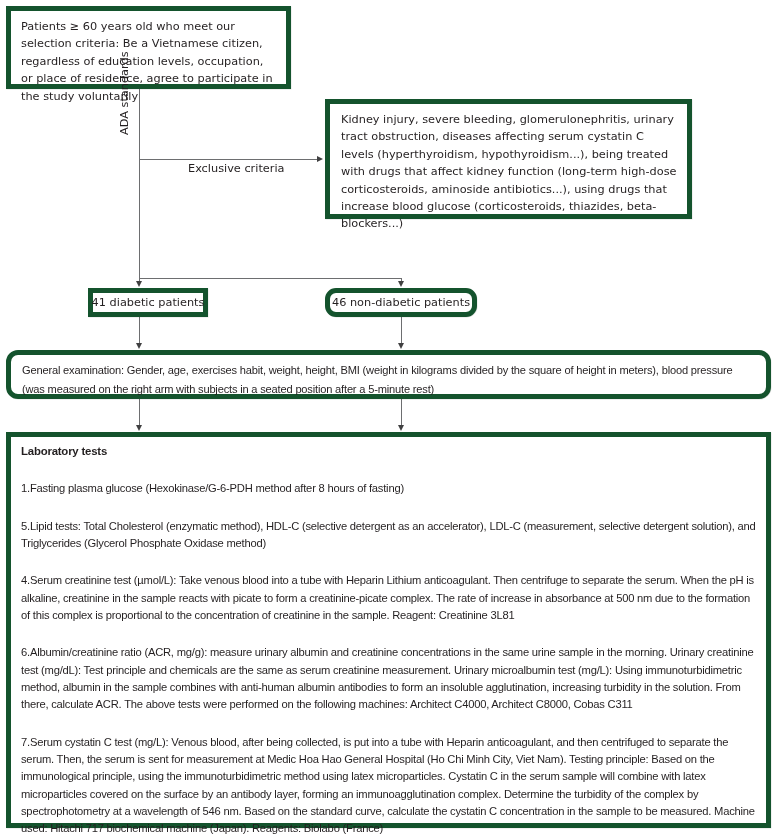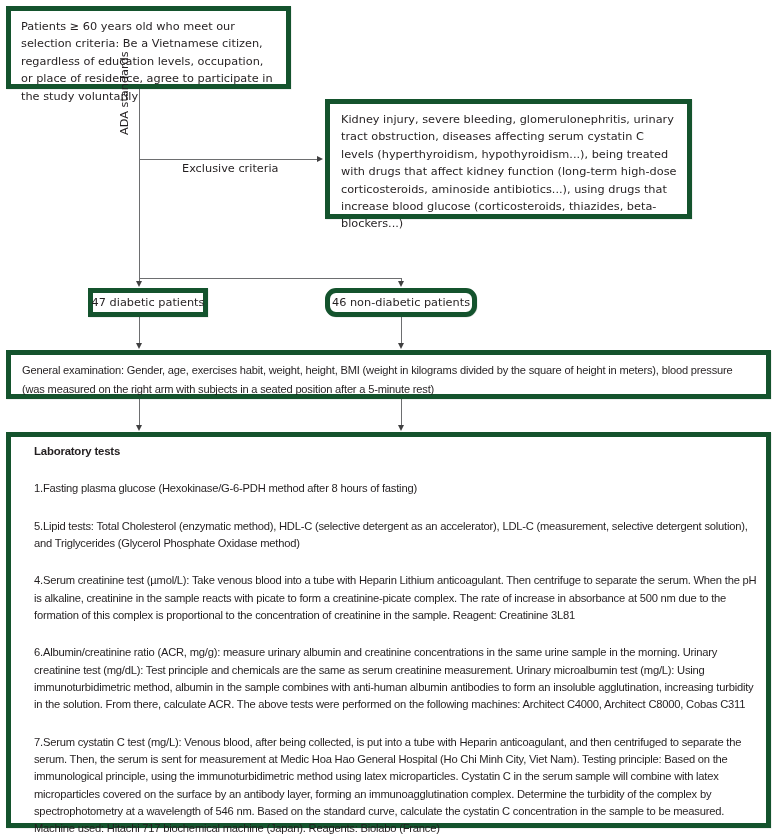--- a/index.html
+++ b/index.html
@@ -78,35 +78,36 @@
     white-space: nowrap;
   }
 
   
   #box-general {
     left: 6px;
     top: 350px;
     width: 765px;
     height: 49px;
     padding: 6px 10px 5px 11px;
+    border-radius: 12px;
   }
   #box-general .box-text {
     font-family: "Liberation Sans", sans-serif;
     font-size: 11.1px;
     line-height: 18.5px;
     letter-spacing: -0.18px;
   }
 
   
   #box-lab {
     left: 6px;
     top: 432px;
     width: 765px;
     height: 396px;
-    padding: 6px 8px 4px 23px;
+    padding: 6px 8px 4px 10px;
   }
   #box-lab .lab-title {
     font-family: "Liberation Sans", sans-serif;
     font-weight: bold;
     font-size: 11.4px;
     line-height: 17.3px;
     letter-spacing: -0.2px;
     color: #231f20;
   }
   #box-lab .lab-item {
@@ -154,21 +155,21 @@
     top: 135px;
     width: 120px;
     transform: rotate(-90deg);
     transform-origin: 0 0;
     font-size: 11.3px;
     color: #231f20;
     white-space: nowrap;
   }
   #label-exclusive {
     position: absolute;
-    left: 182px;
+    left: 188px;
     top: 162px;
     font-size: 11.3px;
     color: #231f20;
     white-space: nowrap;
   }
 </style>
 </head>
 <body>
 
 <div id="page">
@@ -203,21 +204,21 @@
   <div class="vline" style="left:139px; top:399px; height:27px;"></div>
   <div class="arrow-down" style="left:135.5px; top:425px;"></div>
 
   <div class="vline" style="left:401px; top:399px; height:27px;"></div>
   <div class="arrow-down" style="left:397.5px; top:425px;"></div>
 
   <div id="label-ada">ADA standards</div>
   <div id="label-exclusive">Exclusive criteria</div>
 
   <div class="box" id="box-diabetic">
-    <div class="group-box-inner">47 diabetic patients</div>
+    <div class="group-box-inner">41 diabetic patients</div>
   </div>
 
   <div class="box" id="box-nondiabetic">
     <div class="group-box-inner">46 non-diabetic patients</div>
   </div>
 
   <div class="box" id="box-general">
     <div class="box-text">General examination: Gender, age, exercises habit, weight, height, BMI (weight in kilograms divided by the square of height in meters), blood pressure (was measured on the right arm with subjects in a seated position after a 5-minute rest)</div>
   </div>
 

